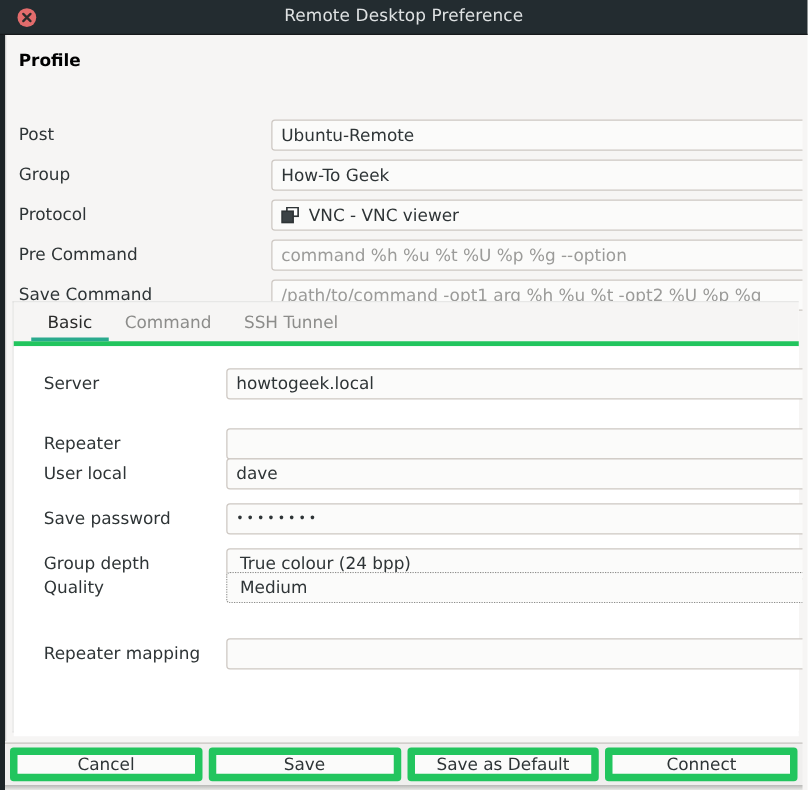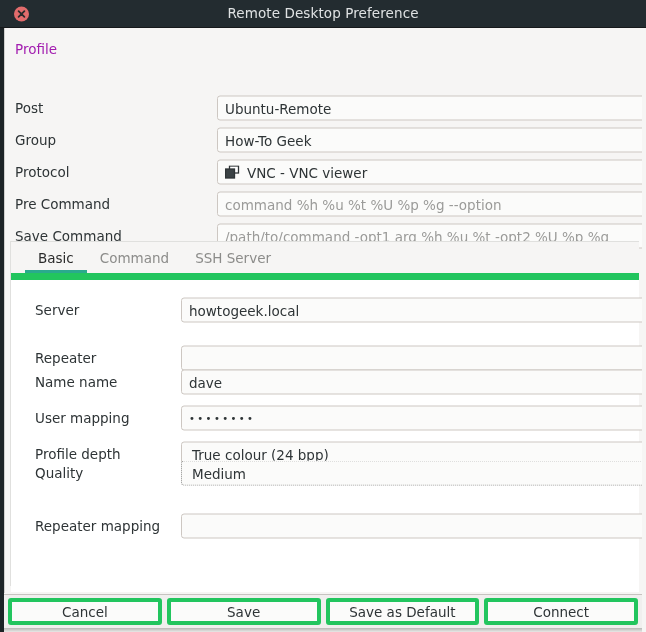--- a/index.html
+++ b/index.html
@@ -97,22 +97,22 @@
     width: 4px; height: 100%;
     background: #1c2326;
   }
 
   
   .section-title {
     position: absolute;
     left: 10px;
     top: 13px;
     font-size: 13.5px;
-    font-weight: normal;
-    color: #a21caf;
+    font-weight: bold;
+    color: #000000;
   }
 
   .row {
     position: absolute;
     left: 0;
     width: 638px;
     height: 32px;
   }
   .row .lbl {
     position: absolute;
@@ -177,21 +177,21 @@
     height: 345px;
     background: #ffffff;
     border: 1px solid #e0e0de;
     border-right: none;
     box-sizing: border-box;
   }
   #tabstrip {
     position: relative;
     height: 31px;
     background: #f6f5f4;
-    border-bottom: 7px solid #22c55e;
+    border-bottom: 4px solid #22c55e;
     display: flex;
     align-items: flex-end;
     padding-left: 14px;
   }
   .tab {
     position: relative;
     font-size: 13.5px;
     padding: 0 13px 8px 13px;
     color: #8c8c8a;
     cursor: pointer;
@@ -239,21 +239,21 @@
     content: "";
     position: absolute;
     left: -4px; top: 0;
     width: 4px; height: 100%;
     background: #1c2326;
   }
   .btn {
     flex: 1 1 0;
     height: 27px;
     background: #fbfbfa;
-    border: 4px solid #22c55e;
+    border: 6px solid #22c55e;
     border-radius: 3px;
     font-size: 13.5px;
     color: #2e3436;
     font-family: "DejaVu Sans", "Liberation Sans", sans-serif;
     display: flex;
     align-items: center;
     justify-content: center;
     cursor: pointer;
     box-sizing: border-box;
   }
@@ -326,47 +326,47 @@
 
     <div class="row profile" style="top:192px">
       <div class="lbl">Save Command</div>
       <div class="field placeholder">/path/to/command -opt1 arg %h %u %t -opt2 %U %p %g</div>
     </div>
 
     <div id="notebook" style="left:5px; top:213px;">
       <div id="tabstrip">
         <div class="tab active">Basic</div>
         <div class="tab">Command</div>
-        <div class="tab">SSH Server</div>
+        <div class="tab">SSH Tunnel</div>
       </div>
 
       <div id="tabpanel" class="basic">
 
         <div class="row" style="top:14px; width:629px;">
           <div class="lbl">Server</div>
           <div class="field" style="left:170px; width:468px;">howtogeek.local</div>
         </div>
 
         <div class="row" style="top:50px; width:629px;margin-top:12px;">
           <div class="lbl">Repeater</div>
           <div class="field" style="left:170px; width:468px;"></div>
         </div>
 
         <div class="row" style="top:86px; width:629px;">
-          <div class="lbl">Name name</div>
+          <div class="lbl">User local</div>
           <div class="field" style="left:170px; width:468px;">dave</div>
         </div>
 
         <div class="row" style="top:122px; width:629px;">
-          <div class="lbl">User mapping</div>
+          <div class="lbl">Save password</div>
           <div class="field pw-dots" style="left:170px; width:468px;">••••••••</div>
         </div>
 
         <div class="row" style="top:158px; width:629px;">
-          <div class="lbl">Profile depth</div>
+          <div class="lbl">Group depth</div>
           <div class="field" style="left:170px; width:468px; padding-left:10px;">True colour (24 bpp)</div>
         </div>
 
         <div class="row" style="top:177px; width:629px;">
           <div class="lbl">Quality</div>
           <div class="field focused" style="left:170px; width:468px; padding-left:10px;">Medium</div>
         </div>
 
         <div class="row" style="top:230px; width:629px;">
           <div class="lbl">Repeater mapping</div>

